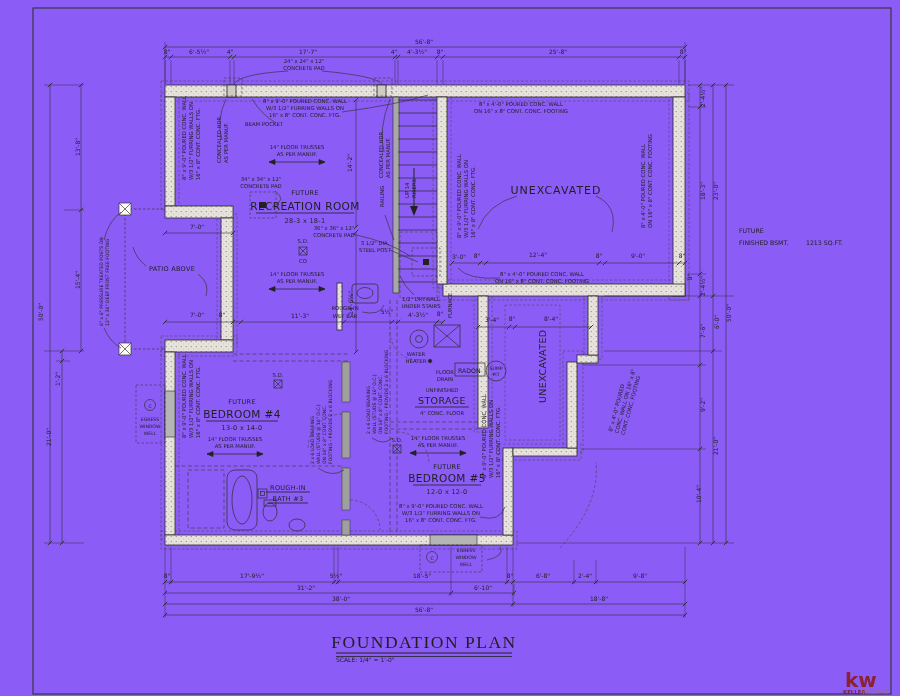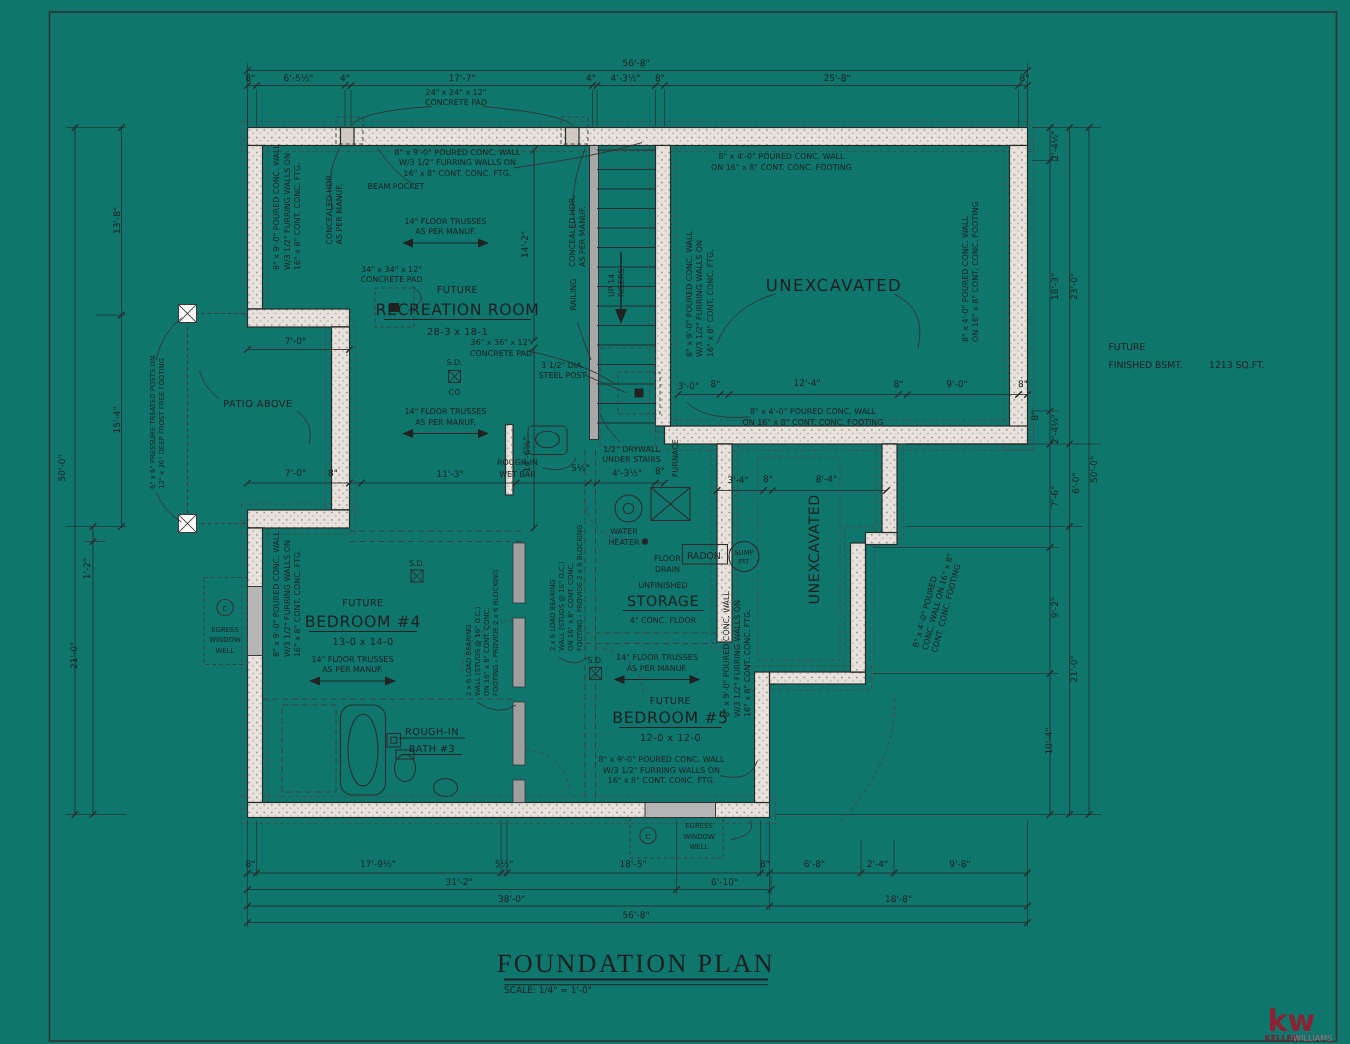--- a/index.html
+++ b/index.html
@@ -1,16 +1,16 @@
 <!DOCTYPE html>
 <html><head>
 <meta charset="utf-8">
 <style>
   html,body{margin:0;padding:0;background:#ffffff;}
-  .page{width:900px;height:696px;position:relative;background:#0f766e;font-family:"DejaVu Sans",sans-serif;overflow:hidden;}
+  .page{width:900px;height:696px;position:relative;background:#8b5cf6;font-family:"DejaVu Sans",sans-serif;overflow:hidden;}
   svg text{fill:#1f1f1f;}
   .d{font-size:6px;text-anchor:middle;}
   .n{font-size:5.3px;text-anchor:middle;}
   .n4{font-size:4.6px;text-anchor:middle;}
   .ns{font-size:6.2px;text-anchor:start;}
   .rp{font-size:6.5px;text-anchor:middle;letter-spacing:.3px;}
   .rn{font-size:10.5px;text-anchor:middle;letter-spacing:.4px;}
   .rn2{font-size:9.5px;text-anchor:middle;letter-spacing:.4px;}
   .big{font-size:11px;text-anchor:middle;letter-spacing:1px;}
   .ttl{font-size:17.5px;text-anchor:middle;font-family:"Liberation Serif",serif;letter-spacing:1.5px;}

